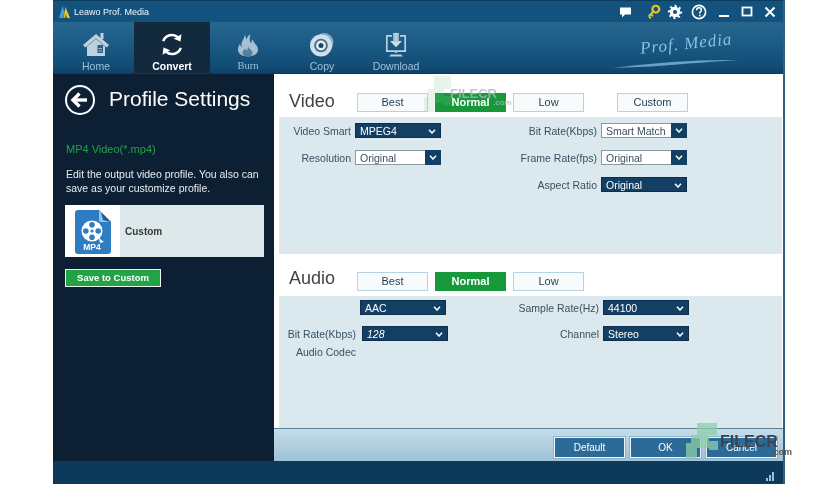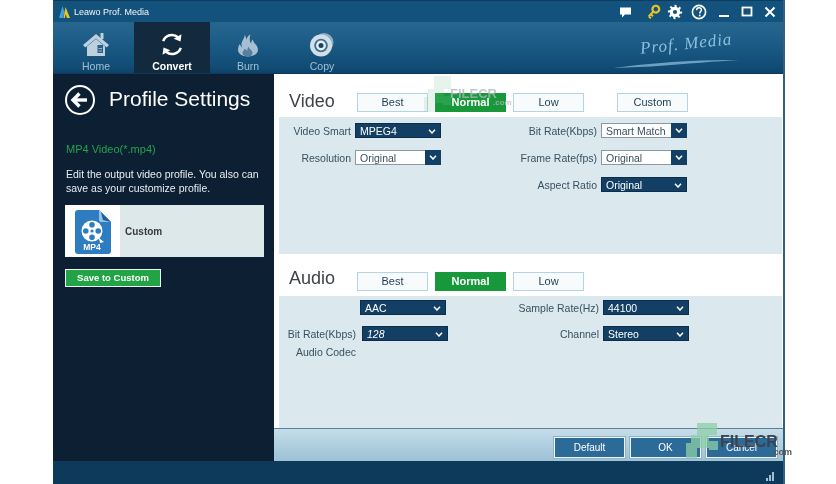--- a/index.html
+++ b/index.html
@@ -113,36 +113,48 @@
       <svg class="icon" width="24" height="25" viewBox="0 0 24 25">
         <g fill="none" stroke="#fff" stroke-width="2.5">
           <path d="M3.2 9.2A9.3 9.3 0 0 1 18 5.2"></path>
           <path d="M20.8 15.8A9.3 9.3 0 0 1 6 19.8"></path>
         </g>
         <path d="M21.5 2.2l-1 7.3-6.8-2.8z" fill="#fff"></path>
         <path d="M2.5 22.8l1-7.3 6.8 2.8z" fill="#fff"></path>
       </svg>
       <div class="lbl">Convert</div>
     </div>
-    <div class="tab" style="left:157px;">
+    <div class="tab" style="left:157px;font-family:Liberation Serif, serif;">
       <svg class="icon" width="24" height="25" viewBox="0 0 24 25">
         <path d="M8.5 1.5C10 5 6 8 5.5 11.5 5.2 14 6.5 15.5 6.5 15.5S4.5 14.5 3.8 12C2.5 14 2 16 2 17.8 2 22 6.5 24.5 12 24.5s10-2.5 10-6.7c0-4.5-4.3-6-5.3-10.3-.9.8-1.6 2.3-1.4 4C13.6 9.6 13.2 6 14.5 2.5c-2 .7-3.4 2.6-3.8 5C9.8 5.6 9.2 3.6 8.5 1.5z" fill="#b7cbd9" opacity="0.9"></path>
         <path d="M12 24.5c-3 0-5.5-1.3-5.5-3.4 0-1.8 1.6-3.1 2.6-4.6.4 1 1.3 1.7 2.4 1.9-.3-1.4.2-2.7 1.2-3.6.6 2.7 3.8 3.4 3.8 6.1 0 2.2-2 3.6-4.5 3.6z" fill="#56809f"></path>
       </svg>
       <div class="lbl">Burn</div>
     </div>
     <div class="tab" style="left:231px;">
       <svg class="icon" width="25" height="25" viewBox="0 0 25 25">
         <circle cx="14.5" cy="10.5" r="9.5" fill="#9dbdd3" opacity="0.85"></circle>
         <circle cx="11.5" cy="13.5" r="11" fill="#d3dfe8"></circle>
         <circle cx="11.5" cy="13.5" r="6.8" fill="#3c6f94"></circle>
         <circle cx="11.5" cy="13.5" r="4.9" fill="#e8eef3"></circle>
         <circle cx="11.5" cy="13.5" r="2.5" fill="#1d425f"></circle>
       </svg>
       <div class="lbl">Copy</div>
+    </div>
+    <div class="tab" style="left:305px;">
+      <svg class="icon" width="24" height="25" viewBox="0 0 24 25">
+        <path d="M12 19.5l1.5 1.5h-3z" fill="#bdd0de"></path>
+        <path d="M7 22.5h10l2 2H5z" fill="#bdd0de"></path>
+        <g fill="none" stroke="#bdd0de" stroke-width="1.7">
+          <path d="M8 3.8H2.8v15.4h18.4V3.8H16"></path>
+        </g>
+        <path d="M9.3 1h5.4v8h3.3l-6 6.2-6-6.2h3.3z" fill="#cfdde8"></path>
+        <path d="M10.3 2v8M12 2v8M13.7 2v8" stroke="#8aa9c0" stroke-width="0.7"></path>
+      </svg>
+      <div class="lbl">Download</div>
     </div>
     <div id="profmedia">Prof. Media</div>
     <svg style="position:absolute; right:32px; top:34px;" width="140" height="14" viewBox="0 0 140 14">
       <path d="M2 12 Q 70 3 128 4 Q 95 6 40 10.5 Z" fill="#74aacc" opacity="0.9"></path>
     </svg>
   </div>
   <div id="lpanel">
     <div id="backbtn">
       <svg width="26" height="26" viewBox="0 0 26 26">
           <path d="M12.5 6.5L6 13l6.5 6.5" stroke="#fff" stroke-width="3.4" fill="none"></path>

